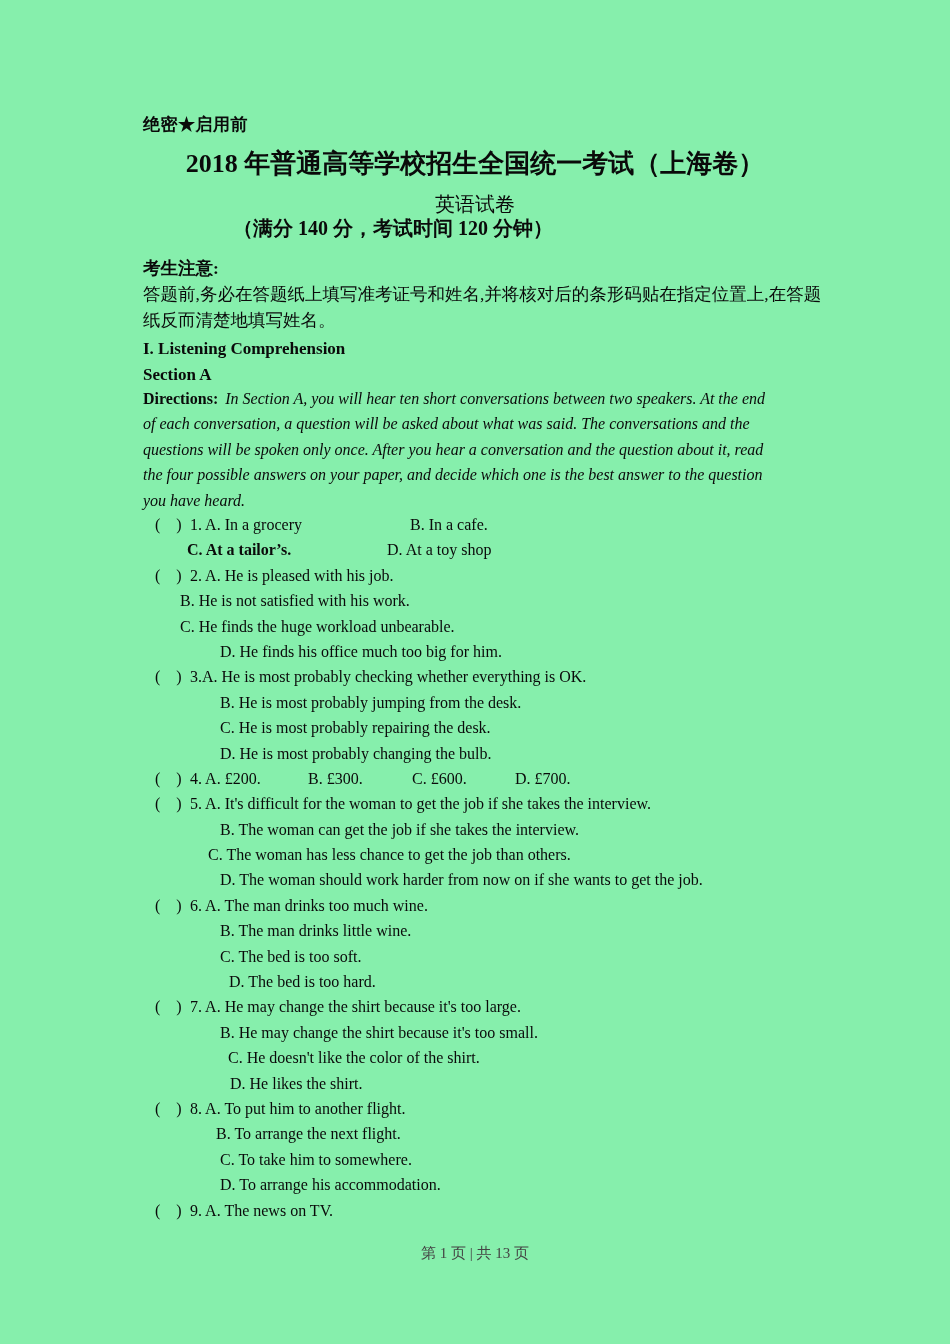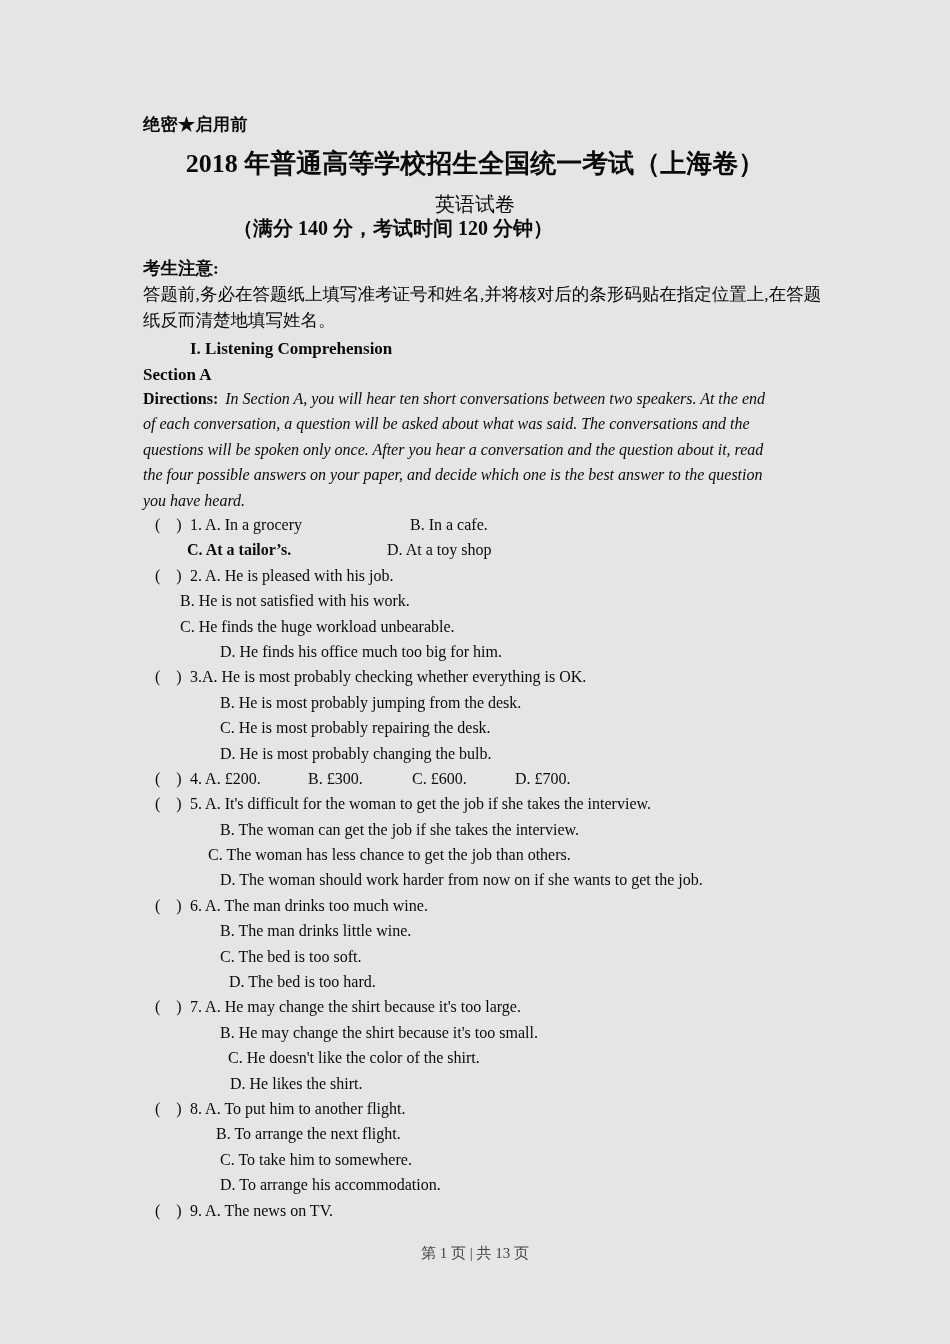--- a/index.html
+++ b/index.html
@@ -1,19 +1,19 @@
 <!DOCTYPE html>
 <html><head>
 <meta charset="utf-8">
 <style>
   html,body{margin:0;padding:0;background:#ffffff;}
   .page{
     position:relative;
     width:950px;height:1344px;
-    background:#e5e5e5;
+    background:#86efac;
     font-family:"Liberation Serif","DejaVu Serif",serif;
     color:#0a0a0a;
     overflow:hidden;
   }
   .secret{
     position:absolute;left:143px;top:115px;
     font-size:17px;font-weight:bold;line-height:20px;
     letter-spacing:0.5px;
   }
   .title{
@@ -29,21 +29,21 @@
     position:absolute;left:0;top:216px;width:786px;
     text-align:center;font-size:20px;font-weight:bold;line-height:24px;
   }
   .notice{
     position:absolute;left:143px;top:255px;width:680px;
     font-size:17.5px;line-height:26px;
   }
   .notice-heading{font-weight:bold;}
   .part-heading{
     position:absolute;left:143px;top:336px;
-    font-size:17px;font-weight:bold;line-height:25.4px;margin-left:47px;
+    font-size:17px;font-weight:bold;line-height:25.4px;
   }
   .section-heading{
     position:absolute;left:143px;top:362px;
     font-size:17px;font-weight:bold;line-height:25.4px;
   }
   .directions{
     position:absolute;left:143px;top:386px;width:690px;
     font-size:16px;line-height:25.4px;
   }
   .dir-label{font-weight:bold;font-style:normal;padding-right:7px;}

